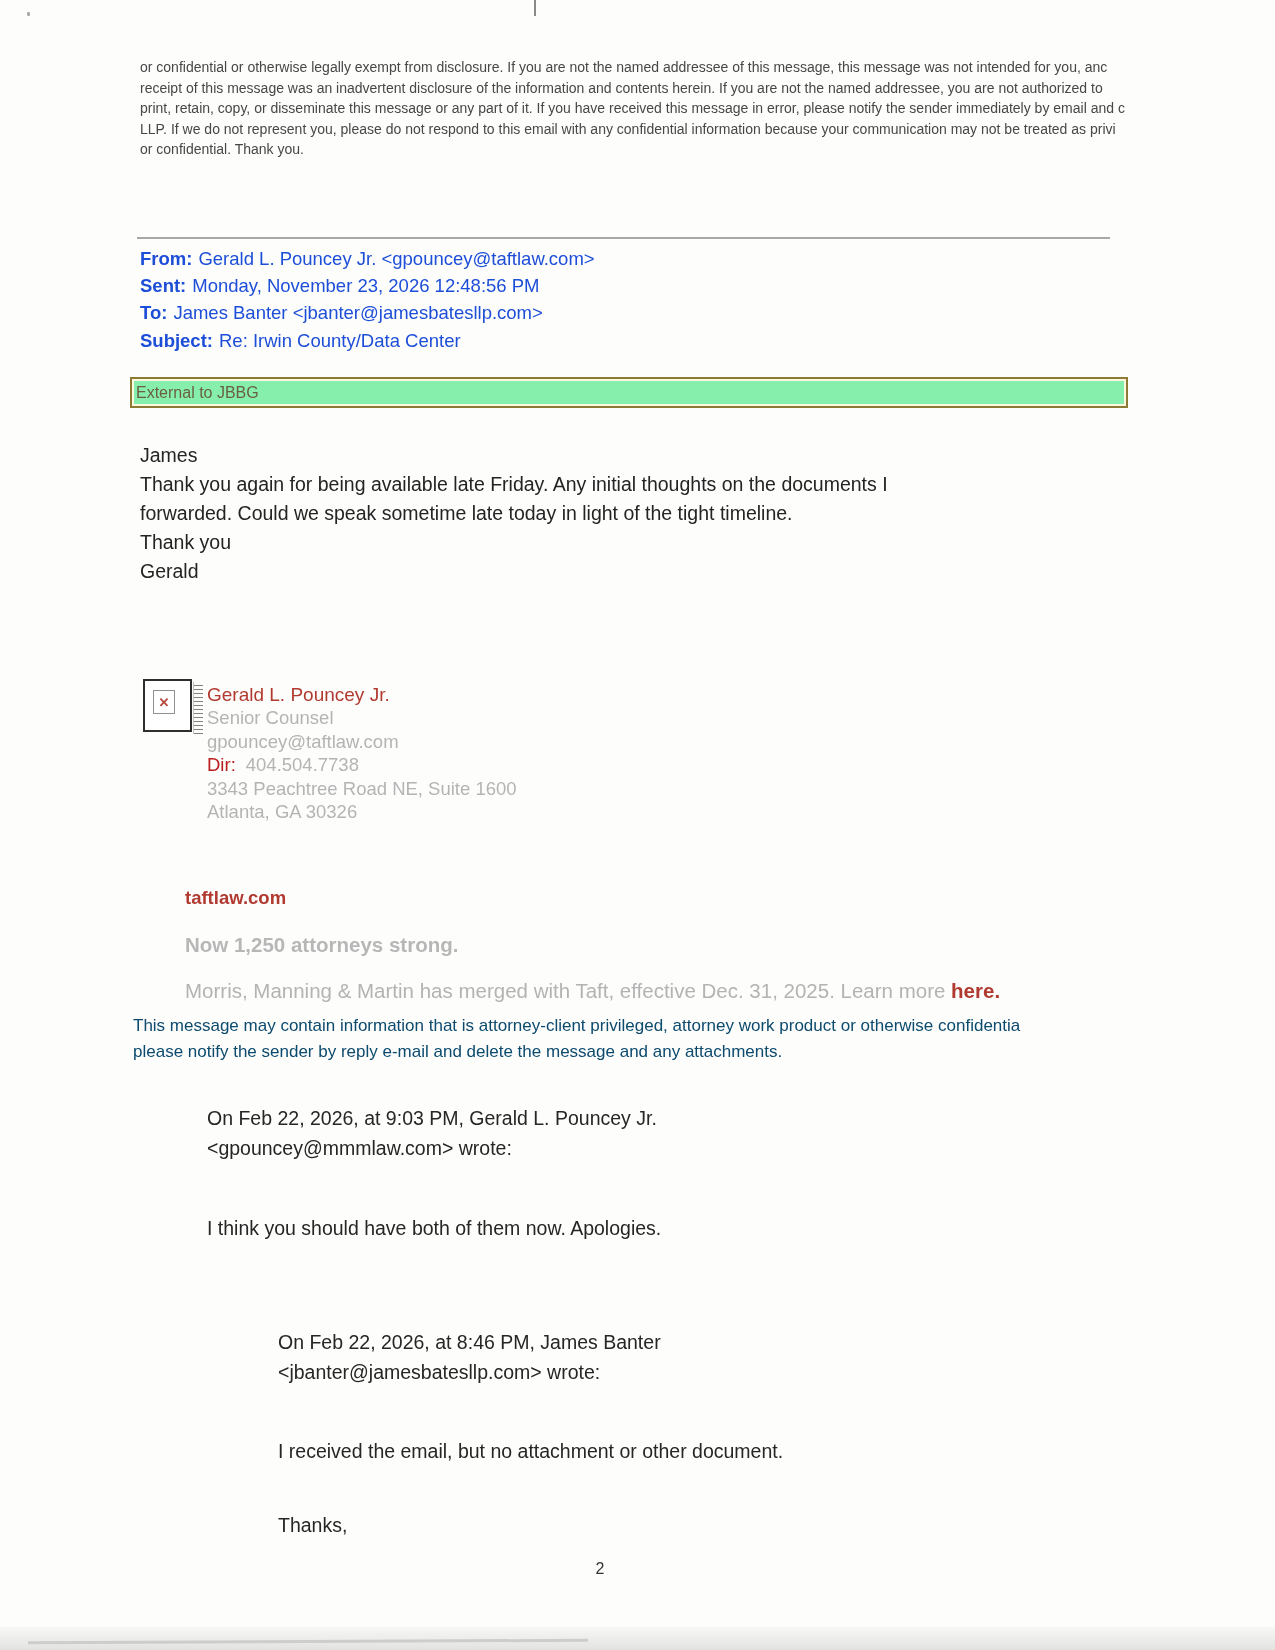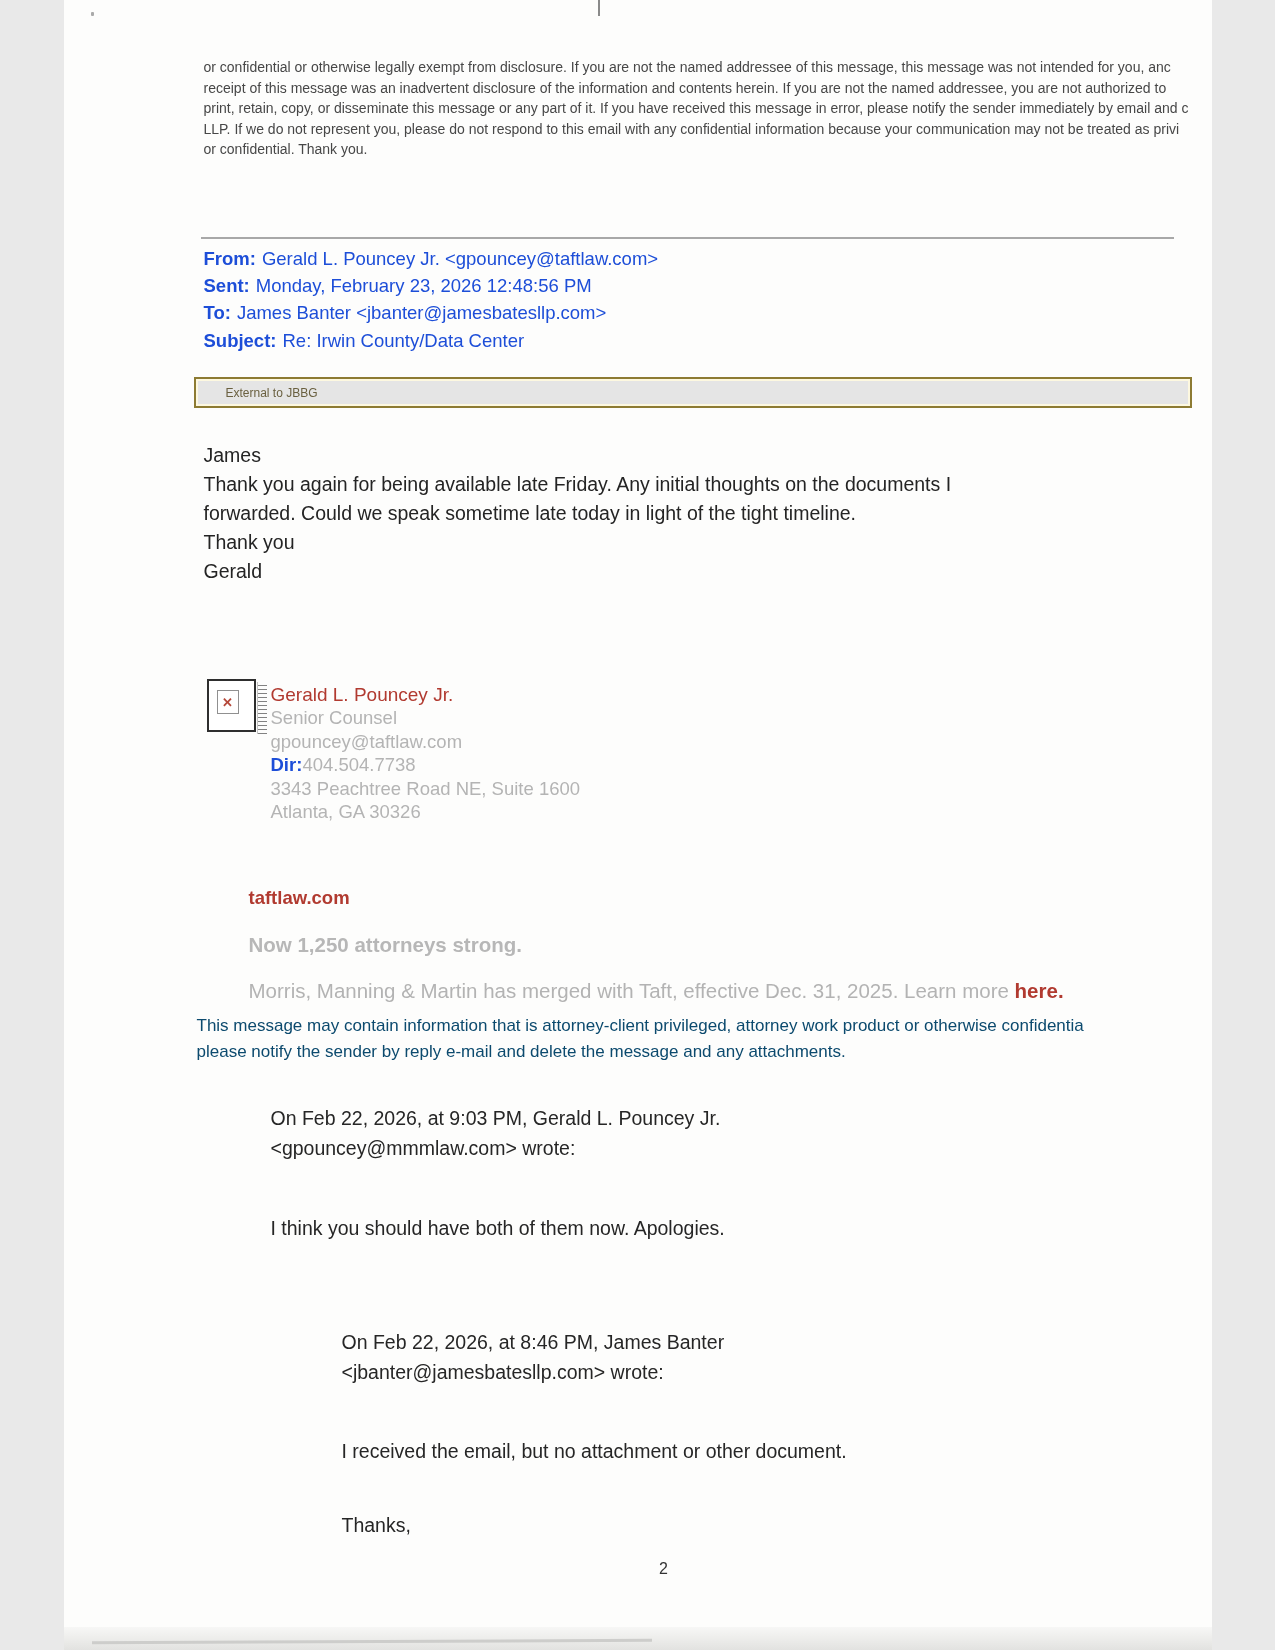--- a/index.html
+++ b/index.html
@@ -1,17 +1,17 @@
 <!DOCTYPE html>
 <html><head>
 <meta charset="utf-8">
 <style>
   html,body{margin:0;padding:0;background:#e9e9e9;}
   .page{
-    position:relative; width:1148px; height:1650px; margin:0 auto;
+    position:relative; width:1275px; height:1650px; margin:0 auto;
     background:#fdfdfc; overflow:hidden;
     font-family:"Liberation Sans", sans-serif; color:#262626;
   }
   .abs{position:absolute;}
   .nowrap{white-space:nowrap;}
 
   
   .tick-top{left:534px;top:0;width:2px;height:16px;background:#8a8a8a;}
   .speck{left:27px;top:12px;width:3px;height:4px;background:#aaaaaa;border-radius:1px;}
   .bottom-band{left:0;top:1627px;width:1275px;height:23px;
@@ -23,38 +23,38 @@
 
   
   .divider{left:137px;top:237px;width:973px;height:2px;background:#a8a8a8;}
 
   
   .headers{left:140px;top:245px;font-size:18.5px;line-height:27.2px;color:#1d4ed8;}
   .hl{font-weight:bold;margin-right:6px;}
 
   
   .banner-outer{left:130px;top:377px;width:994px;height:27px;border:2px solid #8d7b33;background:#fdf8e0;}
-  .banner-inner{position:absolute;left:2px;top:2px;right:2px;bottom:2px;background:#e5e5e5;
-    display:flex;align-items:center;padding-left:28px;font-size:12px;color:#6a6040;}
+  .banner-inner{position:absolute;left:2px;top:2px;right:2px;bottom:2px;background:#86efac;
+    display:flex;align-items:center;padding-left:2px;font-size:16px;color:#6a6040;}
 
   
   .body-text{left:140px;top:441px;font-size:19.5px;line-height:29px;color:#242424;}
 
   
   .img-box{left:143px;top:679px;width:45px;height:49px;border:2px solid #2e2e2e;background:#ffffff;}
   .img-box-inner{position:absolute;left:8px;top:9px;width:20px;height:22px;border:1px solid #909090;
     display:flex;align-items:center;justify-content:center;font-size:13px;font-weight:bold;color:#b5483a;}
   .alt-strip{left:193px;top:682px;width:9px;height:52px;
     background:repeating-linear-gradient(0deg,#6d6d6d 0 1px,transparent 1px 4px);
     border-left:1px solid #bbb;opacity:.85;}
 
   
   .sig{left:207px;top:683px;font-size:18.5px;line-height:23.4px;color:#b4b4b4;}
   .sig-name{font-weight:normal;color:#b13a30;font-size:19px;}
-  .dir{font-weight:bold;color:#1d4ed8;margin-right:0;}
+  .dir{font-weight:normal;color:#b91c1c;margin-right:10px;}
   .site{left:185px;top:887px;font-size:18.5px;font-weight:bold;color:#b13a30;}
   .tagline{left:185px;top:933px;font-size:20.5px;font-weight:bold;color:#b7b7b7;}
   .merger{left:185px;top:979px;font-size:20.5px;color:#b3b3b3;}
   .merger-link{font-weight:bold;color:#b13a30;}
 
   
   .sig-disclaimer{left:133px;top:1013px;font-size:17px;line-height:25.5px;color:#0c4a6e;}
 
   
   .q1-attr{left:207px;top:1103px;font-size:19.5px;line-height:30px;}
@@ -81,21 +81,21 @@
     <div>or confidential.  Thank you.</div>
   </div>
 
   <div class="abs divider"></div>
 
   <div class="abs headers nowrap">
     <div>
       <span class="hl">From:</span><span>Gerald L. Pouncey Jr. &lt;gpouncey@taftlaw.com&gt;</span>
     </div>
     <div>
-      <span class="hl">Sent:</span><span>Monday, February 23, 2026 12:48:56 PM</span>
+      <span class="hl">Sent:</span><span>Monday, November 23, 2026 12:48:56 PM</span>
     </div>
     <div>
       <span class="hl">To:</span><span>James Banter &lt;jbanter@jamesbatesllp.com&gt;</span>
     </div>
     <div>
       <span class="hl">Subject:</span><span>Re: Irwin County/Data Center</span>
     </div>
   </div>
 
   <div class="abs banner-outer">

